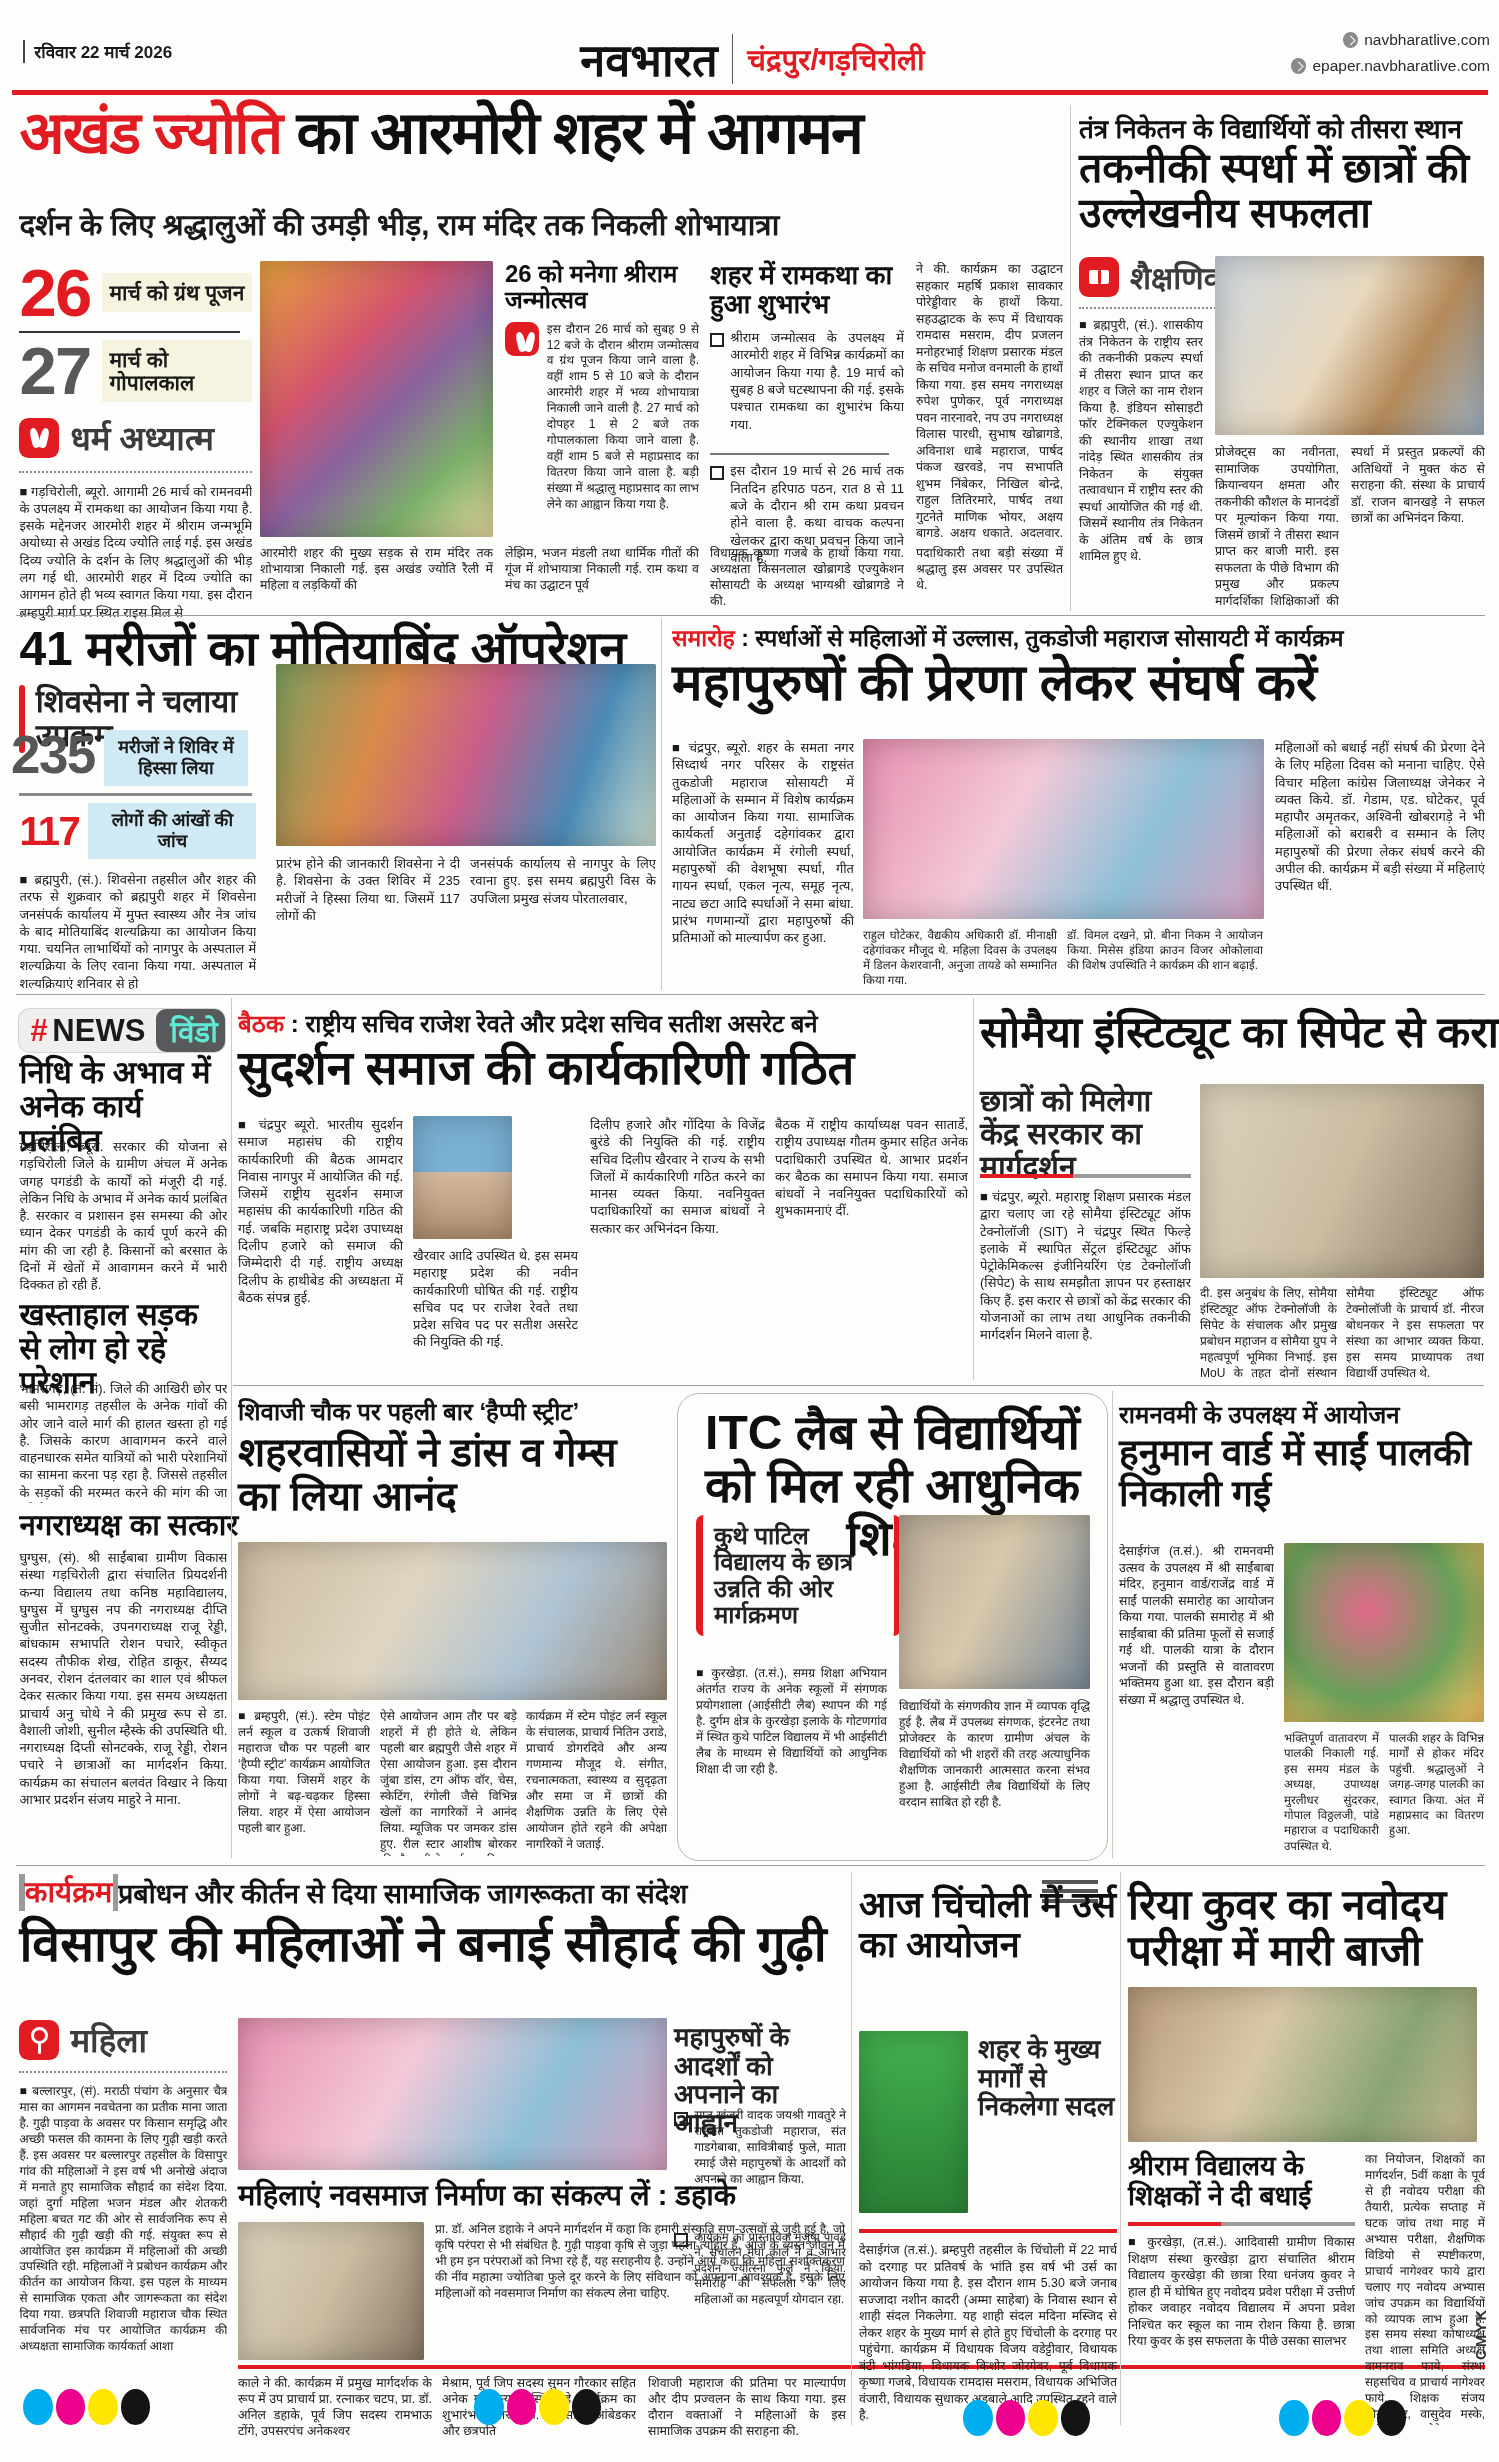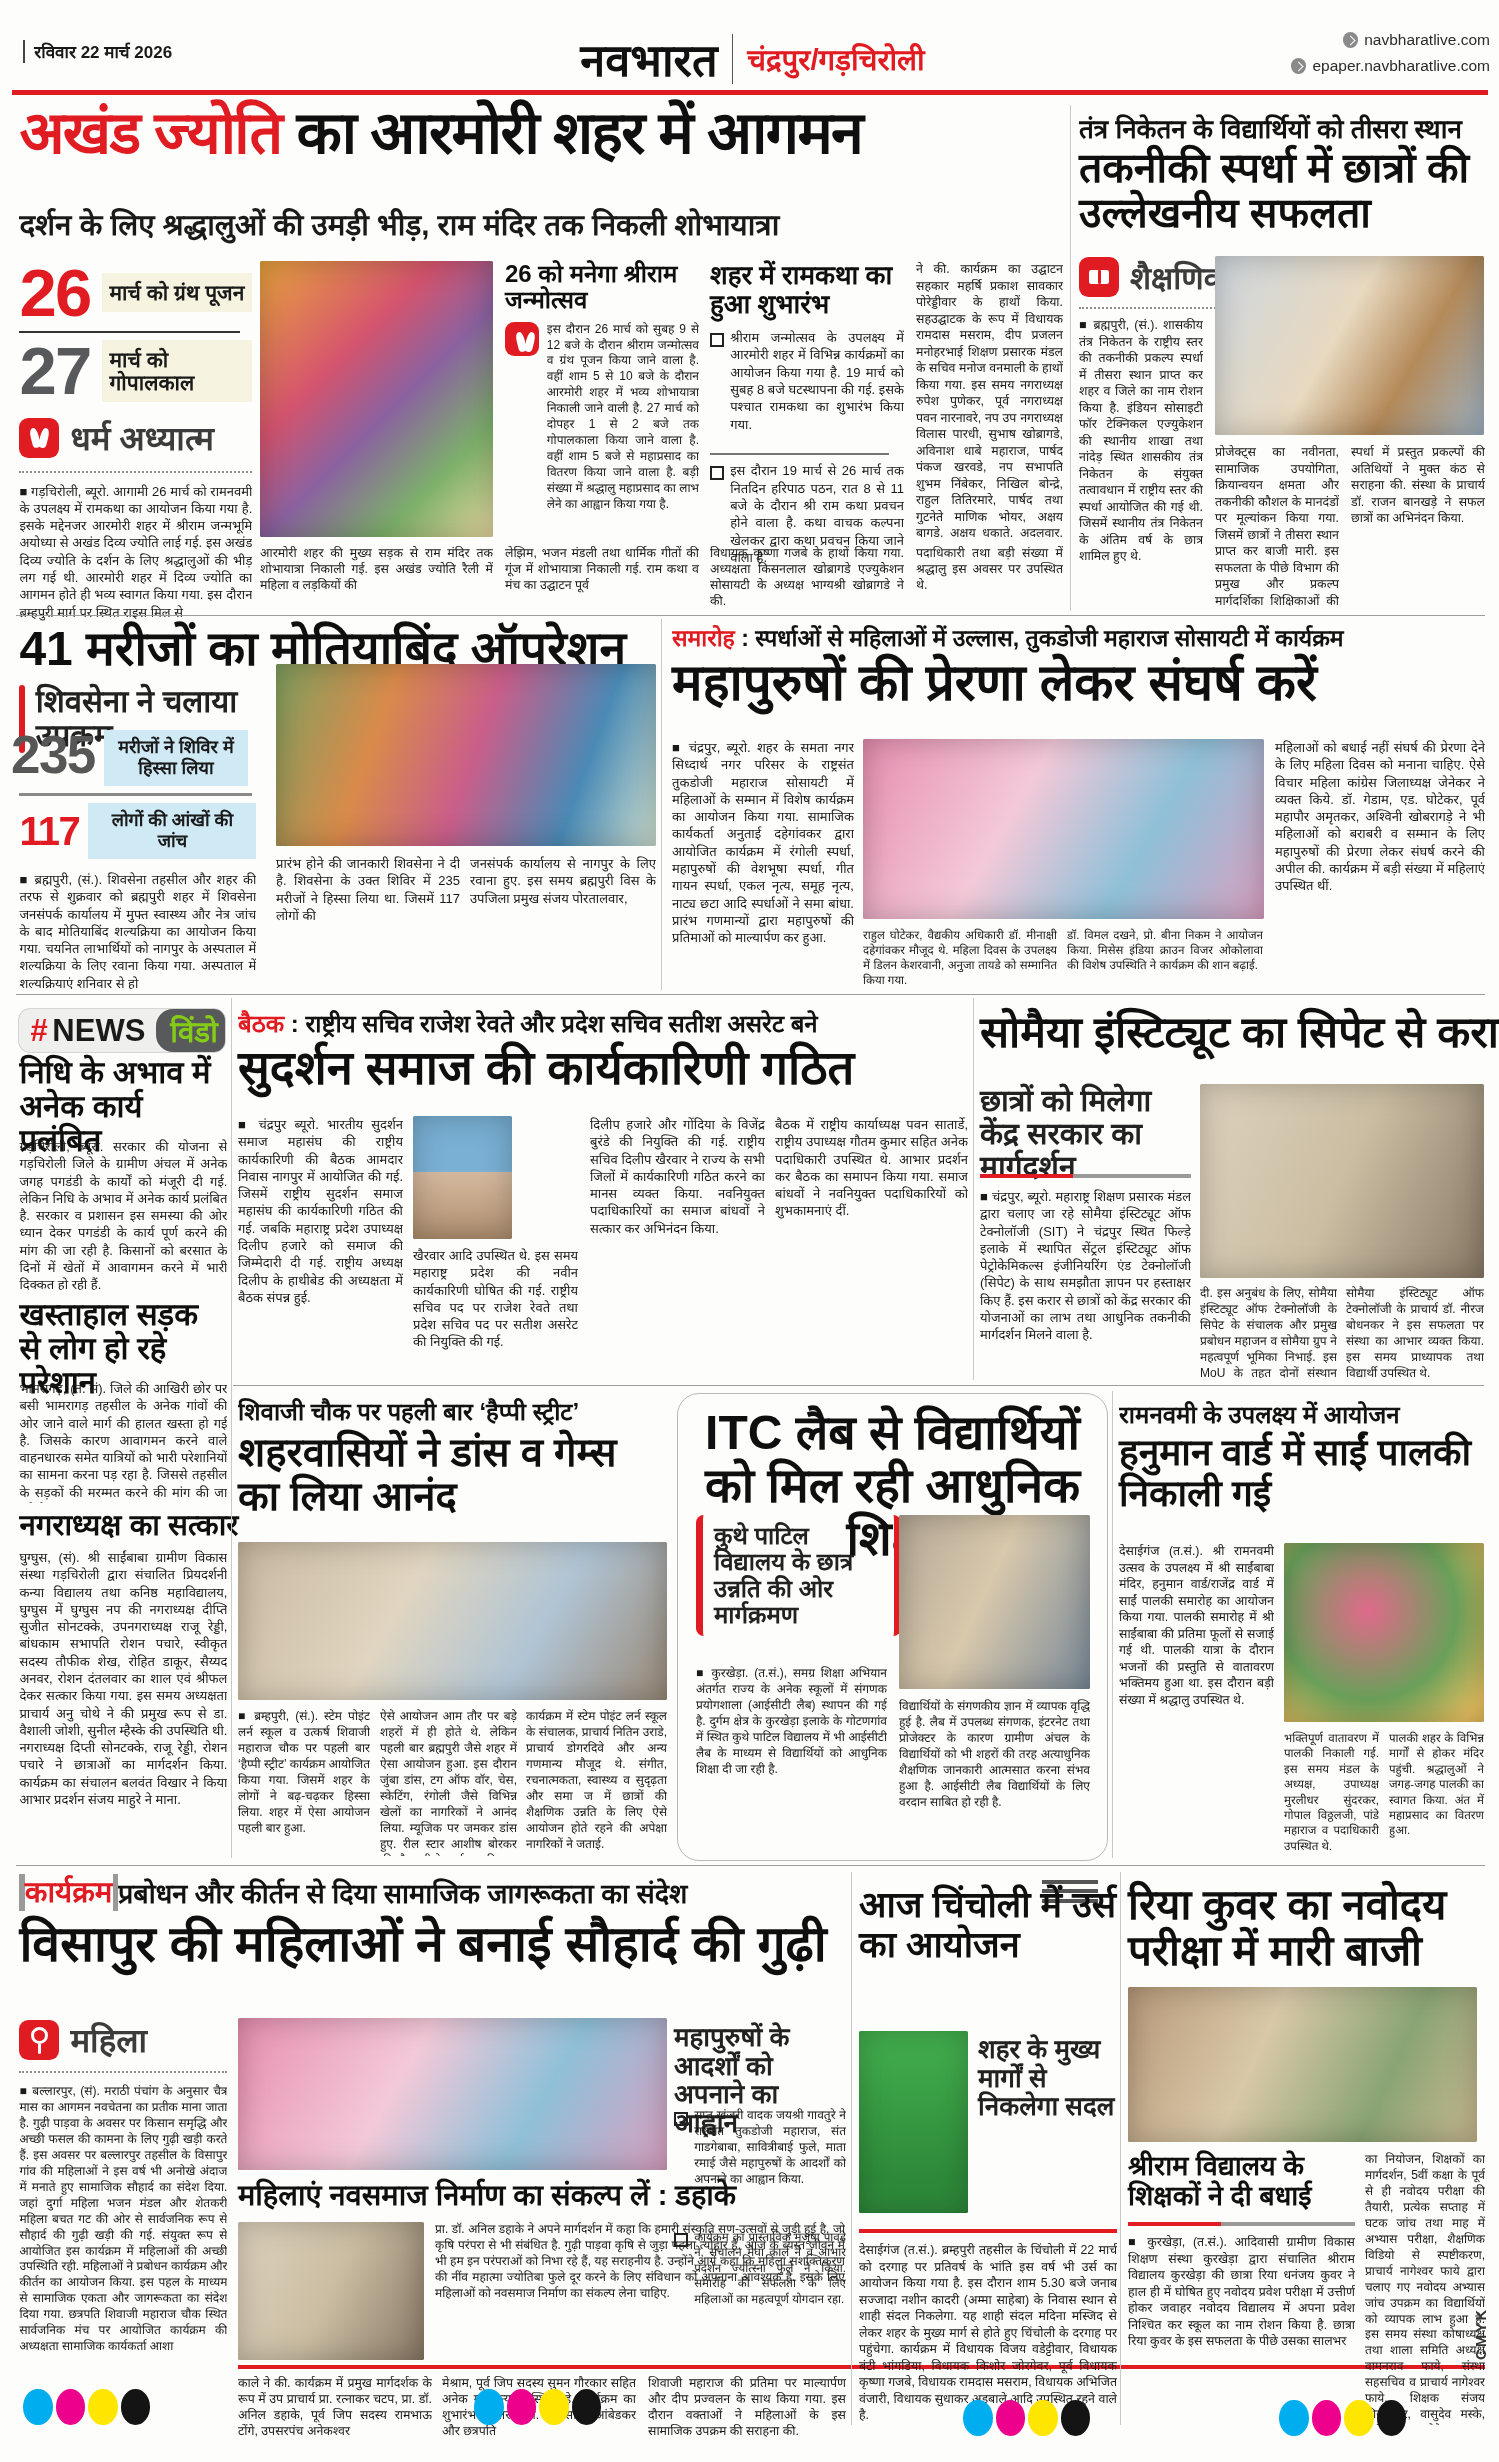--- a/index.html
+++ b/index.html
@@ -37,22 +37,22 @@
   .icon-woman::before{width:11px!important;height:11px!important;background:transparent!important;border:3.1px solid #fff;border-radius:50%!important;top:7.8px!important;left:11.6px!important;transform:none!important;}
   .icon-woman::after{width:3.1px!important;height:11px!important;top:23px!important;left:18.6px!important;border-radius:1.6px!important;transform:none!important;}
   .badge-text{font-size:33px;font-weight:900;color:#3c3c3c;white-space:nowrap;}
   .stat-num{font-weight:900;line-height:.95;letter-spacing:-1.6px;}
   .stat-label{background:#cfe9f5;font-weight:700;font-size:18px;text-align:center;padding:7px 6.2px;line-height:1.18;}
   .sqb{display:inline-block;width:10px;height:10px;border:2.3px solid #222;margin-right:6.2px;flex:none;margin-top:3.9px;}
   .bullet-row{display:flex;align-items:flex-start;}
   .news-pill{display:flex;align-items:stretch;height:43px;border-radius:11px;overflow:hidden;
              box-shadow:0 0 0 0.8px #c9c9c9;background:#efefed;width:206px;}
   .news-left{display:flex;align-items:center;gap:4.7px;padding:0 11px;font-weight:900;font-size:31px;}
-  .news-right{background:#58595b;color:#84cc16;font-weight:900;font-size:29.5px;display:flex;align-items:center;
-              padding:8px 14px;border-radius:17px;margin-left:auto;}
+  .news-right{background:#58595b;color:#5eead4;font-weight:900;font-size:29.5px;display:flex;align-items:center;
+              padding:8px 14px;border-radius:10px;margin-left:auto;}
   .url-row{display:flex;align-items:center;gap:6.2px;font-size:15.5px;color:#2b2b2b;}
   .url-ico{width:15.5px;height:15.5px;border-radius:50%;background:#8a8a8a;position:relative;flex:none;}
   .url-ico::after{content:"";position:absolute;left:4.7px;top:4.7px;width:6.2px;height:6.2px;border-top:1.6px solid #fff;border-right:1.6px solid #fff;transform:rotate(45deg);}
   .lines{width:56px;height:26px;background:repeating-linear-gradient(#555 0 3.9px,transparent 3.9px 9.3px);}
   .bar{background:#9a9a9a;width:5.4px;}
   .dot{width:29.5px;height:36px;border-radius:50%;display:inline-block;margin-right:3.1px;}
   .quote-brackets{border-left:7px solid #e11b22;border-right:7px solid #e11b22;border-radius:7.8px;padding:7.8px 11px;}
   .subrule{height:3.9px;display:flex;}
   .subrule .r{background:#e11b22;height:3.9px;}
   .subrule .g{background:#9a9a9a;height:3.9px;flex:1;}

